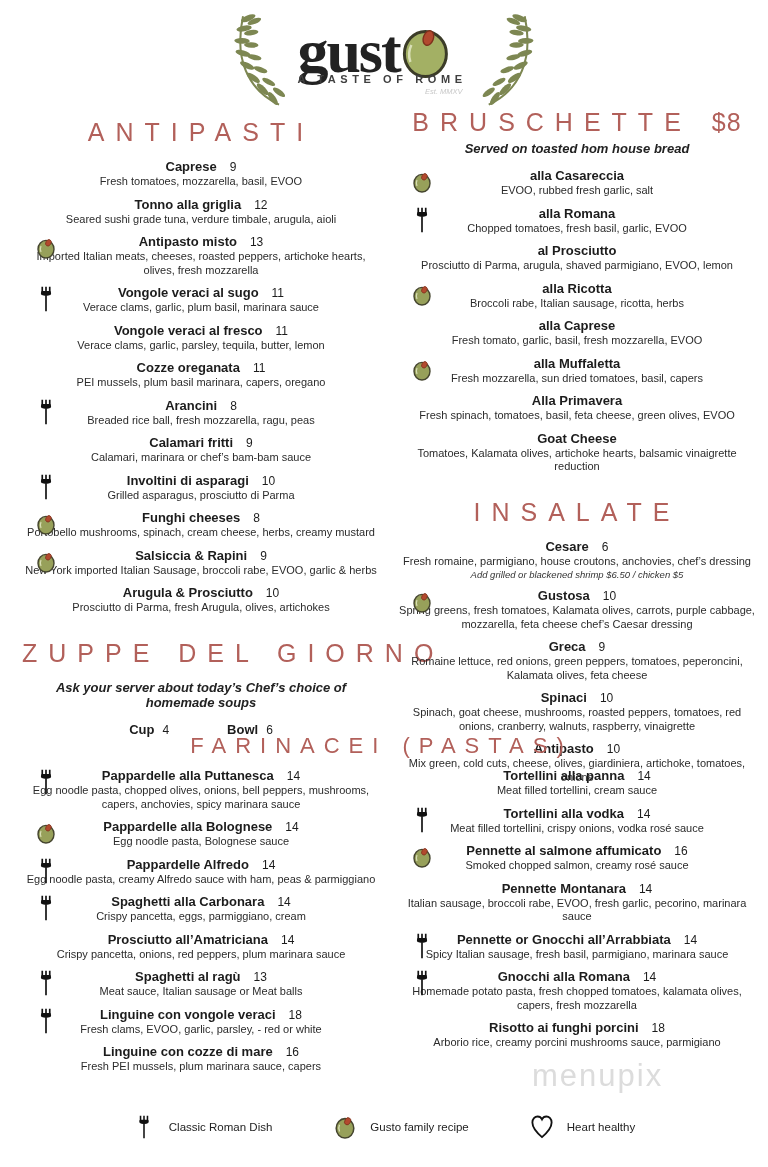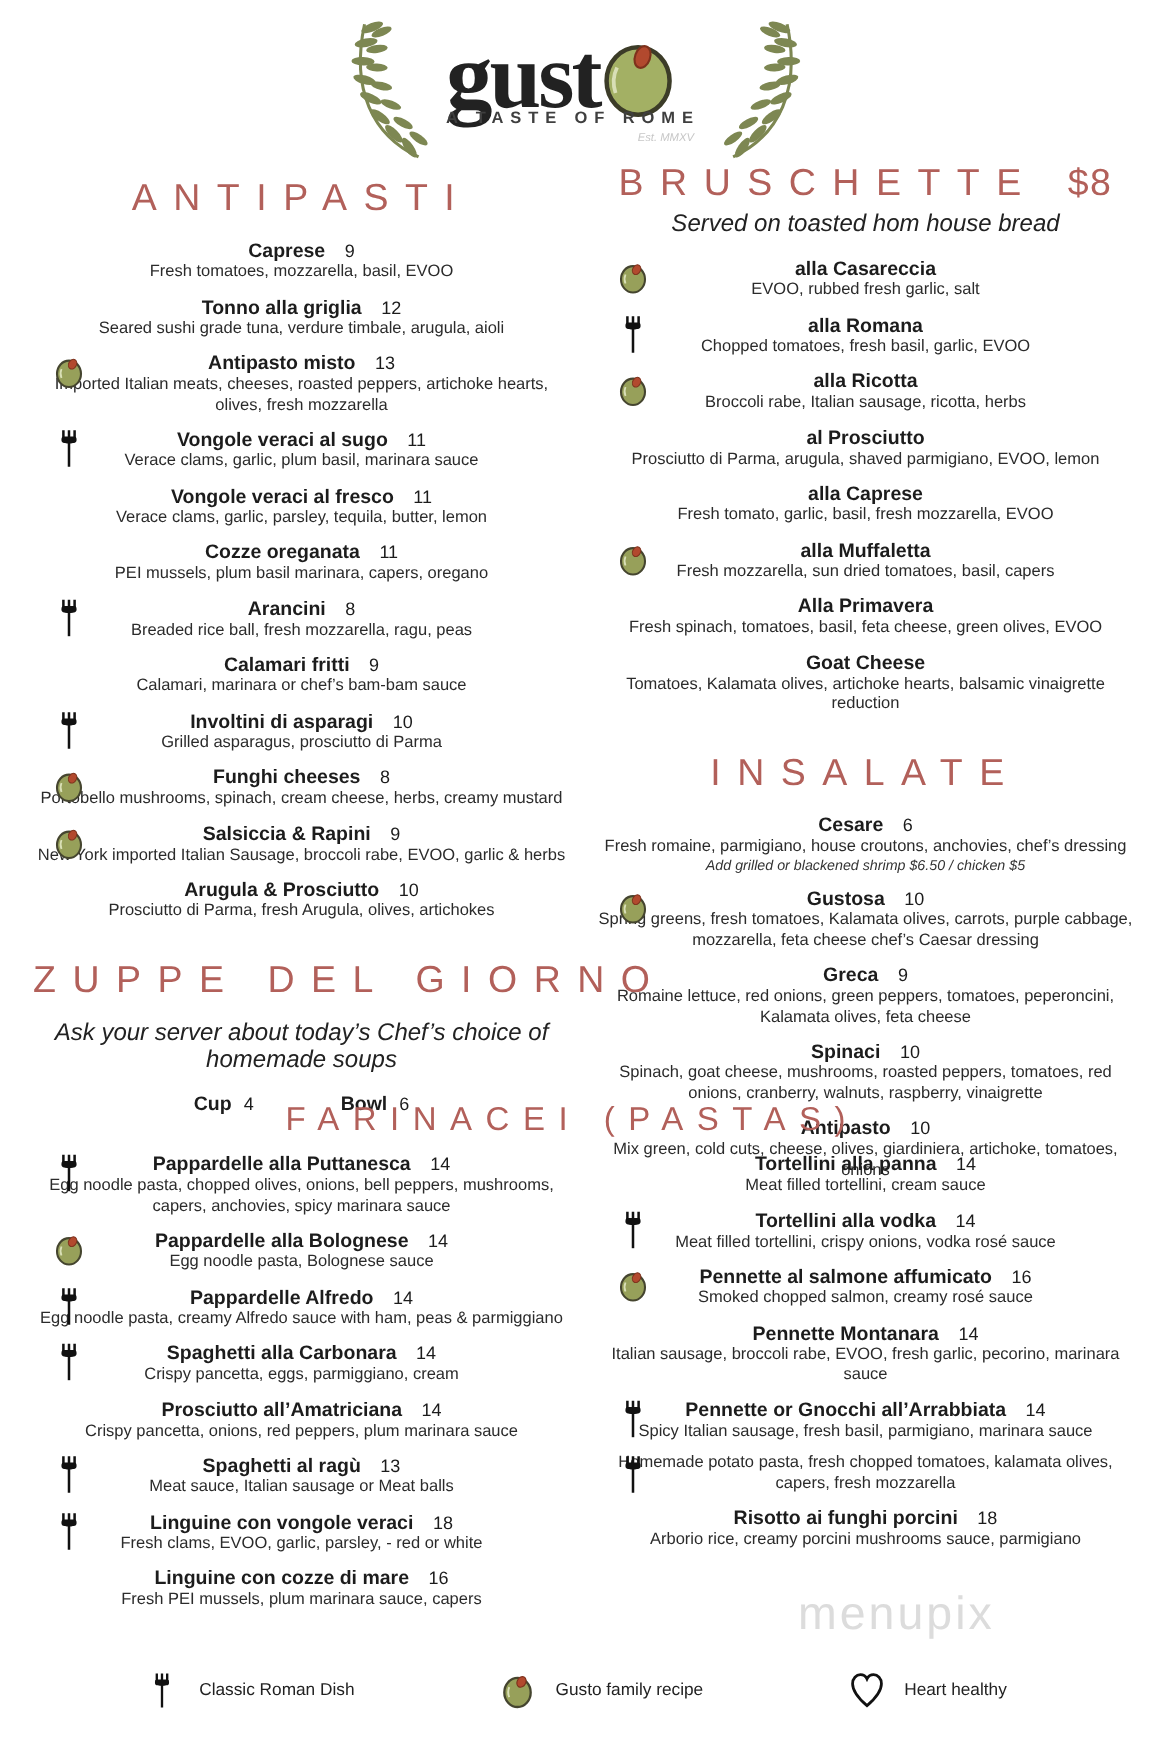--- a/index.html
+++ b/index.html
@@ -31,39 +31,39 @@
   .col{position:absolute;width:358px;text-align:center;}
   .col-left{left:22px;top:118px;}
   .col-right{left:398px;top:108px;}
   .pasta-left{left:22px;top:768px;}
   .pasta-right{left:398px;top:768px;}
   .section-title{font-size:25px;font-weight:400;letter-spacing:11px;
     color:var(--brick);text-align:center;margin-bottom:12px;white-space:nowrap;}
   .title-row{display:flex;justify-content:center;align-items:baseline;gap:20px;margin-bottom:4px;}
   .title-row .section-title{margin-bottom:0;}
   .title-price{font-size:25px;color:var(--brick);letter-spacing:1px;}
-  .section-sub{font-size:16px;font-style:italic;color:#222;margin-bottom:12px;}
+  .section-sub{font-size:13px;font-style:italic;color:#222;margin-bottom:12px;font-weight:bold;}
   .pasta-title{position:absolute;top:733px;left:0;width:763px;text-align:center;
     font-size:22px;font-weight:400;letter-spacing:9px;color:var(--brick);}
   
   .menu-item{position:relative;margin-bottom:8px;}
   .item-head{font-size:13px;line-height:16px;font-weight:700;color:var(--ink);}
   .item-price{font-weight:400;font-size:12px;margin-left:13px;}
   .item-desc{font-size:11px;line-height:13.5px;color:var(--desc);}
   .item-note{font-size:9.5px;font-style:italic;color:#333;margin-top:1px;}
   .item-icon{position:absolute;left:14px;top:0;width:20px;height:28px;}
   .item-icon svg{width:100%;height:100%;}
   
   .zuppe-block{margin-top:24px;}
   .zuppe-options{display:flex;justify-content:center;gap:58px;margin-top:6px;}
   .zuppe-opt{font-size:13px;font-weight:700;}
   .zuppe-opt .opt-price{font-weight:400;font-size:12px;margin-left:8px;}
   
   .legend{position:absolute;top:1114px;left:0;width:768px;
-    display:flex;justify-content:center;align-items:center;gap:98px;}
+    display:flex;justify-content:center;align-items:center;gap:62px;}
   .legend-entry{display:flex;align-items:center;gap:14px;}
   .legend-icon{width:22px;height:26px;display:inline-block;}
   .legend-icon svg{width:100%;height:100%;}
   .legend-label{font-size:11.5px;color:#222;}
   
   .watermark{position:absolute;left:532px;top:1058px;font-size:31px;
     color:#dcdcdc;letter-spacing:2px;font-weight:400;}
 </style>
 </head>
 <body>
@@ -247,31 +247,31 @@
         <span class="item-icon"><svg viewBox="0 0 20 30">
             <path d="M6 2v6 M10 2v7 M14 2v6" stroke="#111" stroke-width="1.8" fill="none"></path>
             <path d="M5 7c0 3 1.5 4.5 5 4.5s5-1.5 5-4.5" fill="#111"></path>
             <rect x="4.6" y="6.5" width="10.8" height="4.5" rx="2" fill="#111"></rect>
             <path d="M10 11v17" stroke="#111" stroke-width="1.8"></path>
           </svg></span>
         <div class="item-head"><span class="item-name">alla Romana</span></div>
         <div class="item-desc">Chopped tomatoes, fresh basil, garlic, EVOO</div>
       </div>
       <div class="menu-item">
+        <div class="item-head"><span class="item-name">al Prosciutto</span></div>
+        <div class="item-desc">Prosciutto di Parma, arugula, shaved parmigiano, EVOO, lemon</div>
+      </div>
+      <div class="menu-item">
         <span class="item-icon"><svg viewBox="0 0 20 22">
             <ellipse cx="10" cy="12.2" rx="8" ry="8.8" fill="#97a05a" stroke="#45452f" stroke-width="1.4"></ellipse>
             <ellipse cx="12.4" cy="5.8" rx="2.6" ry="3.4" fill="#b2492e" stroke="#7e311c" stroke-width="0.7" transform="rotate(28 12.4 5.8)"></ellipse>
             <path d="M5 9 q-1.3 3 0 6" stroke="#d9dfb6" stroke-width="1.2" fill="none"></path>
           </svg></span>
         <div class="item-head"><span class="item-name">alla Ricotta</span></div>
         <div class="item-desc">Broccoli rabe, Italian sausage, ricotta, herbs</div>
-      </div>
-      <div class="menu-item">
-        <div class="item-head"><span class="item-name">al Prosciutto</span></div>
-        <div class="item-desc">Prosciutto di Parma, arugula, shaved parmigiano, EVOO, lemon</div>
       </div>
       <div class="menu-item">
         <div class="item-head"><span class="item-name">alla Caprese</span></div>
         <div class="item-desc">Fresh tomato, garlic, basil, fresh mozzarella, EVOO</div>
       </div>
       <div class="menu-item">
         <span class="item-icon"><svg viewBox="0 0 20 22">
             <ellipse cx="10" cy="12.2" rx="8" ry="8.8" fill="#97a05a" stroke="#45452f" stroke-width="1.4"></ellipse>
             <ellipse cx="12.4" cy="5.8" rx="2.6" ry="3.4" fill="#b2492e" stroke="#7e311c" stroke-width="0.7" transform="rotate(28 12.4 5.8)"></ellipse>
             <path d="M5 9 q-1.3 3 0 6" stroke="#d9dfb6" stroke-width="1.2" fill="none"></path>
@@ -430,20 +430,21 @@
       <div class="item-head"><span class="item-name">Pennette or Gnocchi all’Arrabbiata</span><span class="item-price">14</span></div>
       <div class="item-desc">Spicy Italian sausage, fresh basil, parmigiano, marinara sauce</div>
     </div>
     <div class="menu-item">
       <span class="item-icon"><svg viewBox="0 0 20 30">
           <path d="M6 2v6 M10 2v7 M14 2v6" stroke="#111" stroke-width="1.8" fill="none"></path>
           <path d="M5 7c0 3 1.5 4.5 5 4.5s5-1.5 5-4.5" fill="#111"></path>
           <rect x="4.6" y="6.5" width="10.8" height="4.5" rx="2" fill="#111"></rect>
           <path d="M10 11v17" stroke="#111" stroke-width="1.8"></path>
         </svg></span>
+      <div class="item-head"><span class="item-name">Gnocchi alla Romana</span><span class="item-price">14</span></div>
       <div class="item-desc">Homemade potato pasta, fresh chopped tomatoes, kalamata olives, capers, fresh mozzarella</div>
     </div>
     <div class="menu-item">
       <div class="item-head"><span class="item-name">Risotto ai funghi porcini</span><span class="item-price">18</span></div>
       <div class="item-desc">Arborio rice, creamy porcini mushrooms sauce, parmigiano</div>
     </div>
   </div>
 
 <div class="watermark">menupix</div>
 

